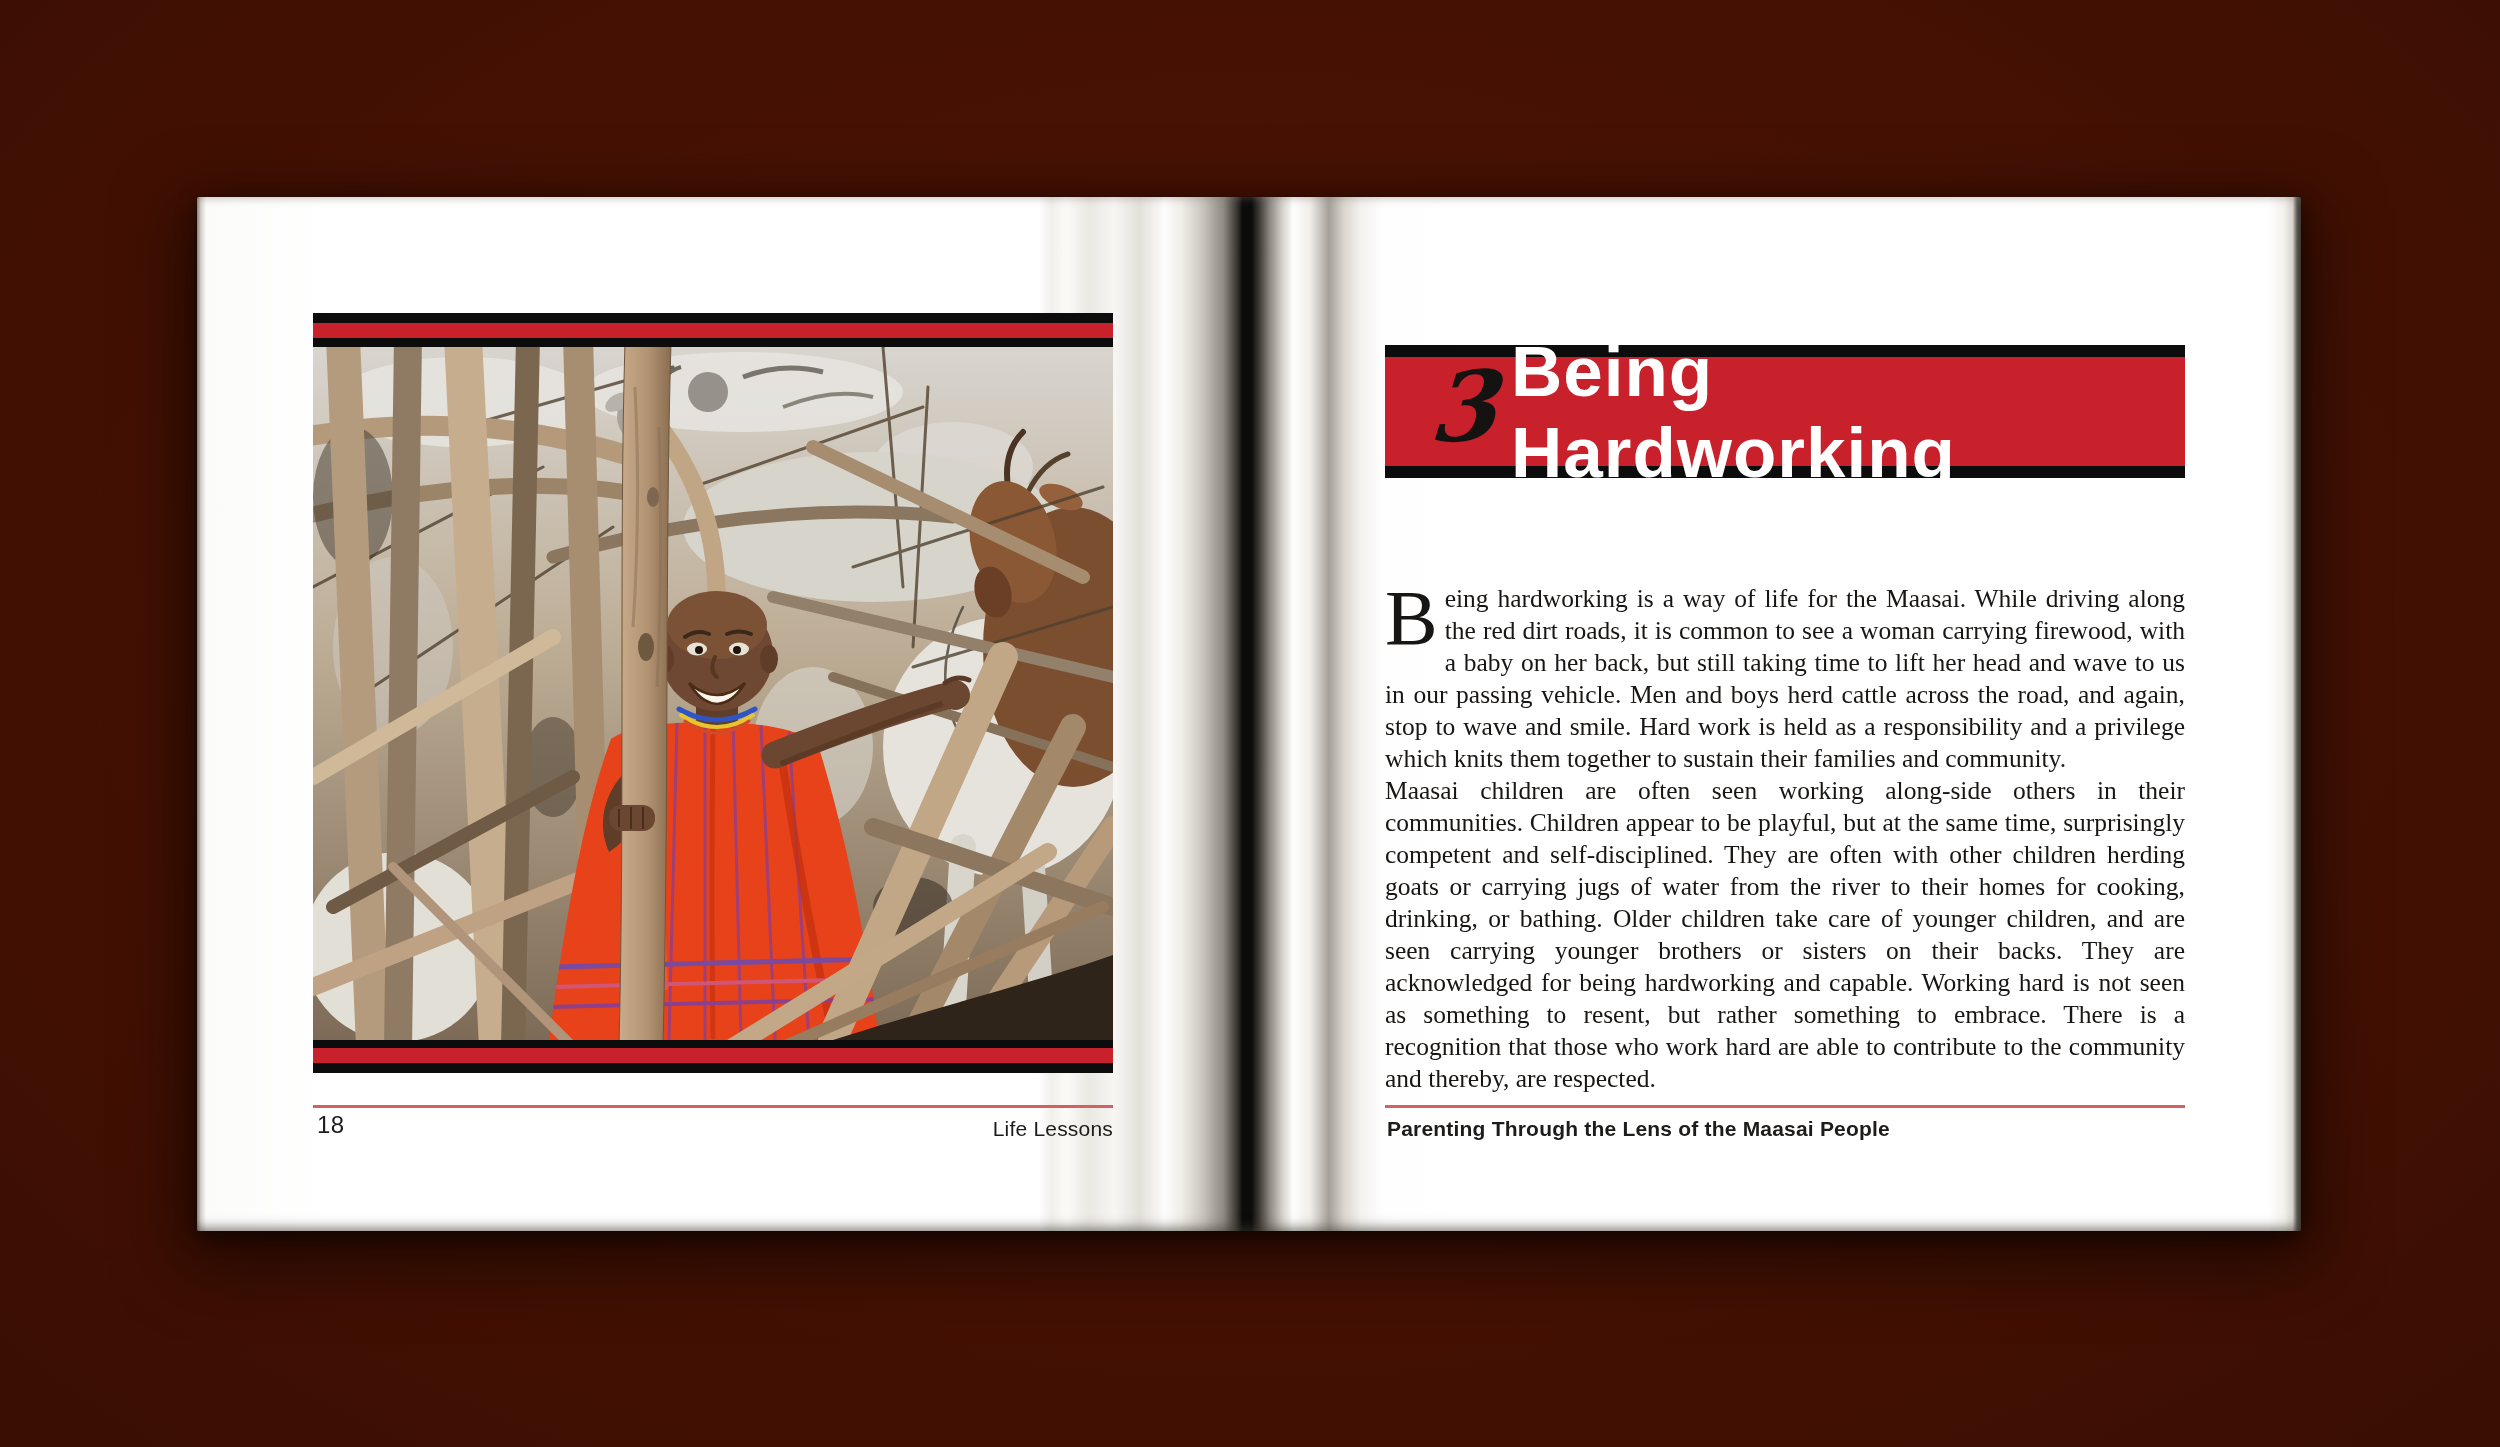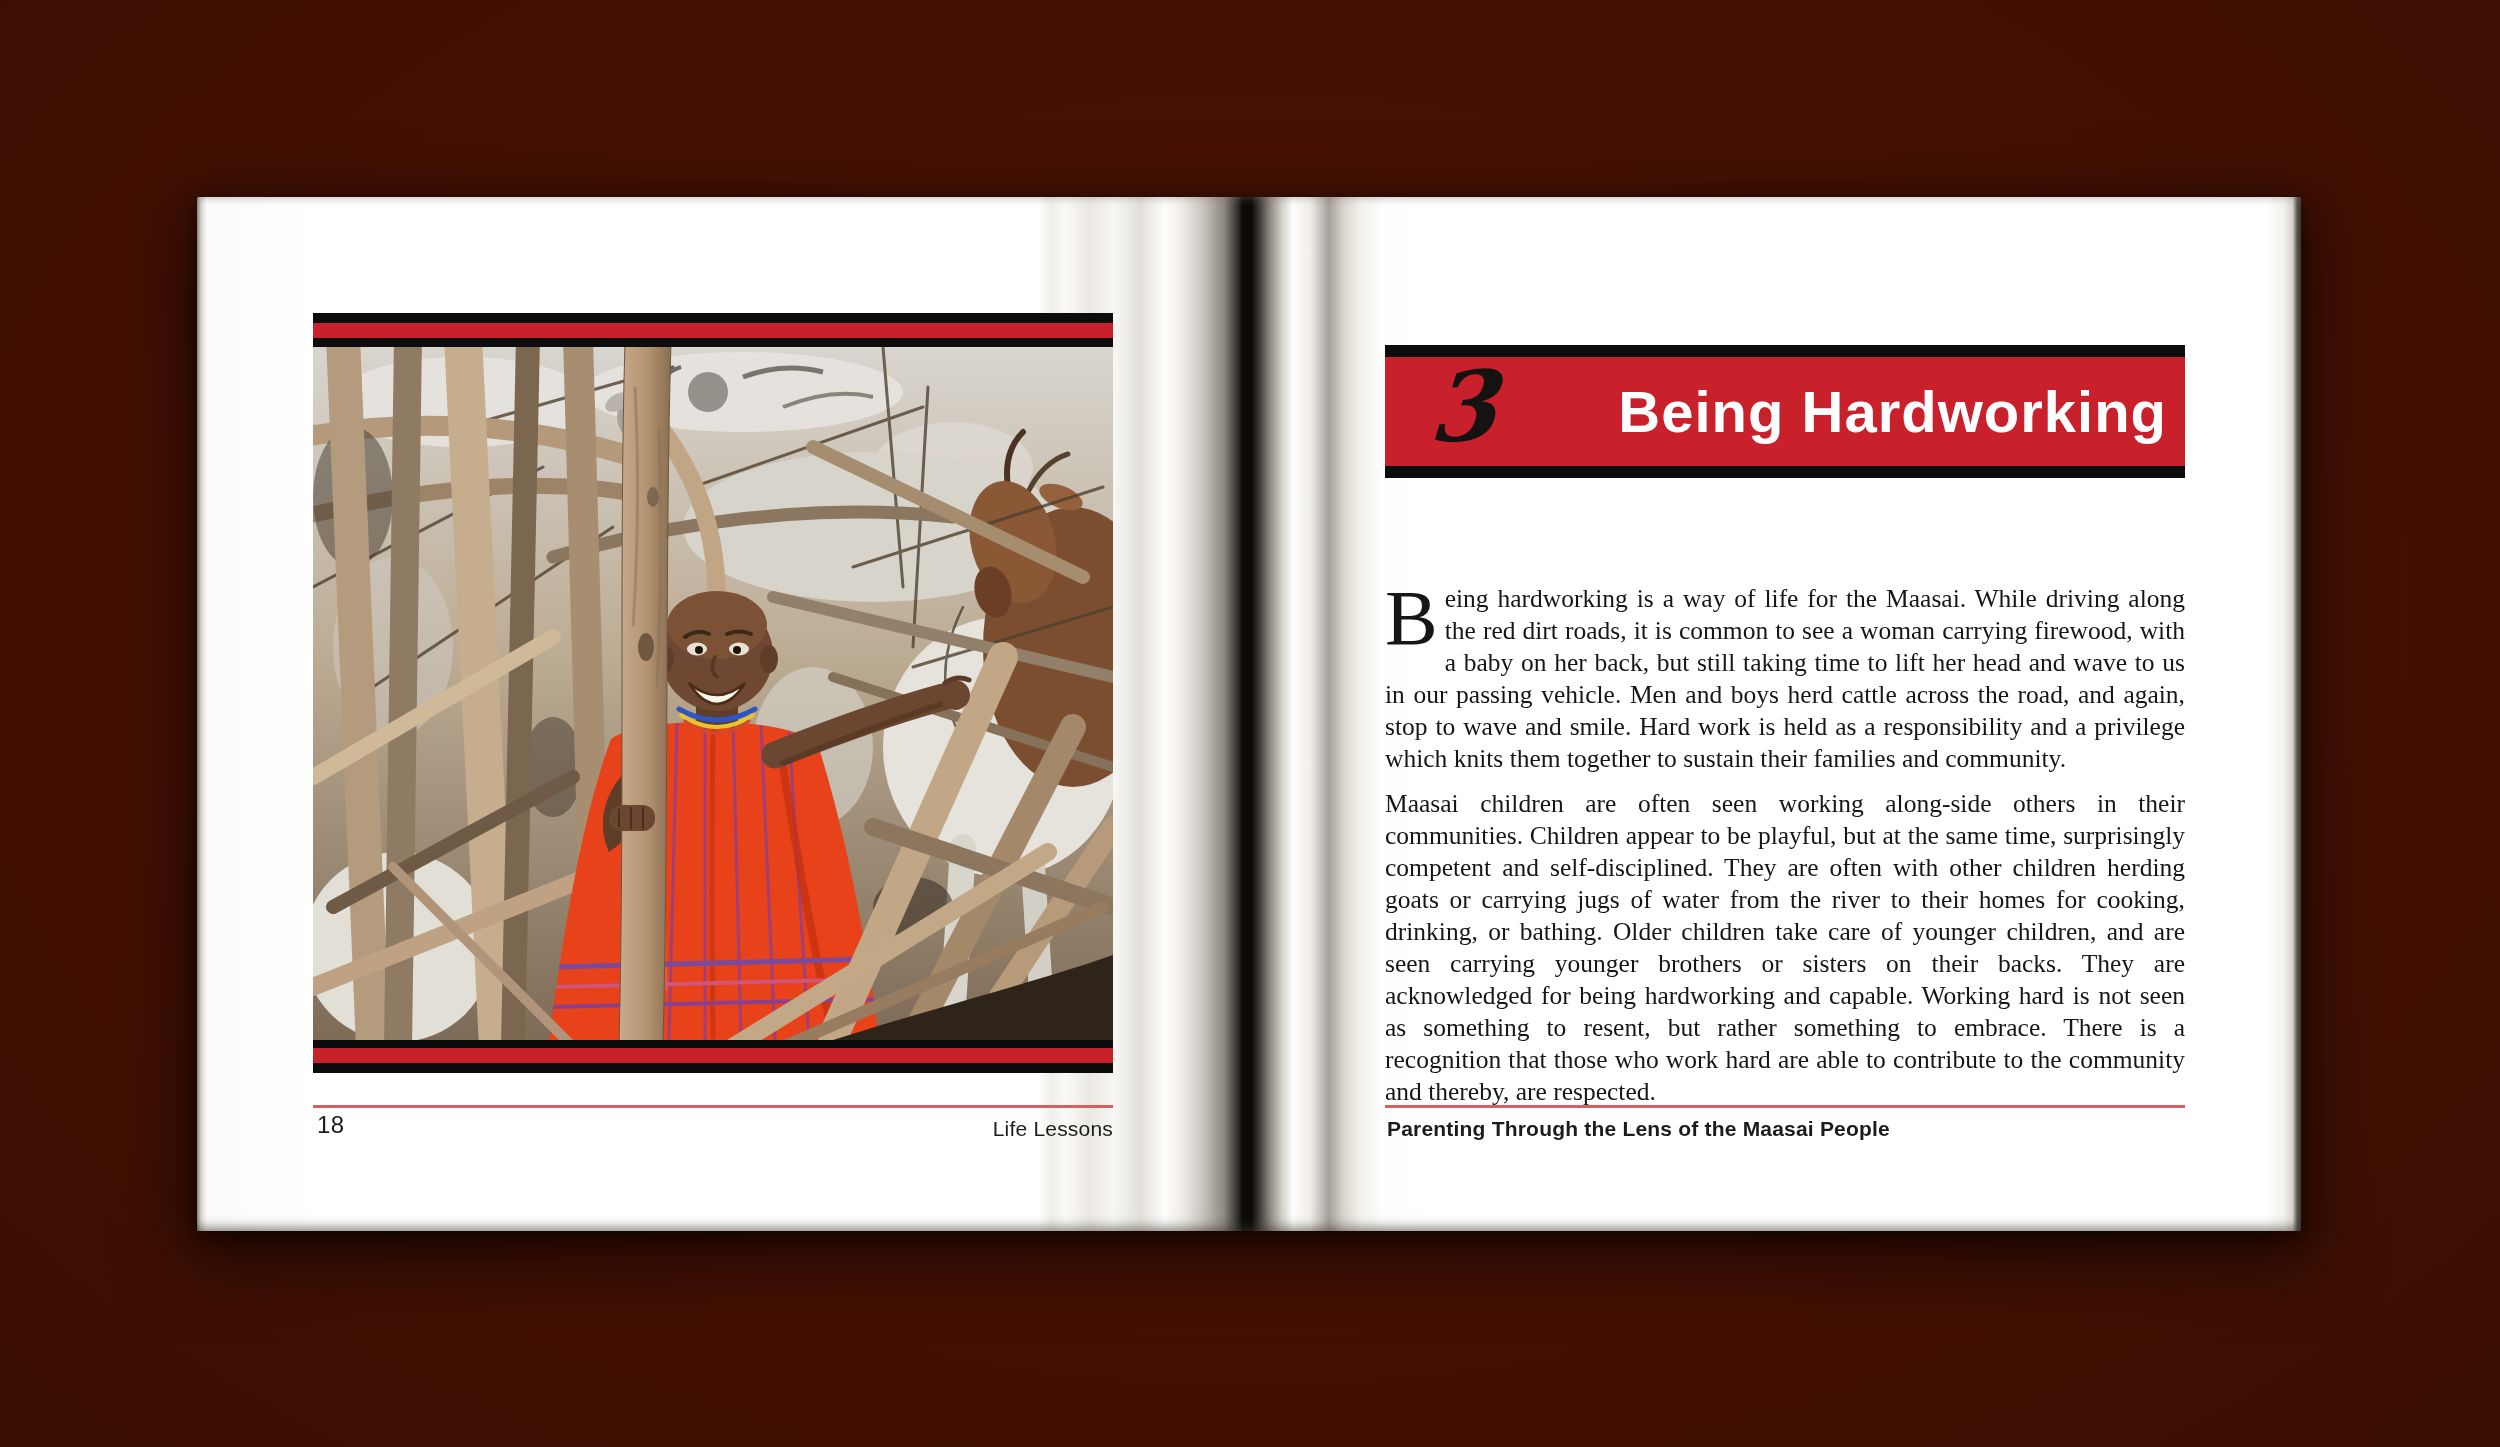--- a/index.html
+++ b/index.html
@@ -52,31 +52,31 @@
     box-sizing:border-box;border-top:12px solid #0d0c0c;border-bottom:12px solid #0d0c0c;
     background:#c9212b;display:flex;align-items:center;
   }
   .chapter-num{
     margin-left:46px;width:80px;text-align:center;
     font-family:"DejaVu Serif", serif;font-style:italic;font-weight:bold;
     font-size:96px;line-height:96px;color:#141312;
     transform:skewX(-10deg) rotate(-4deg);padding-bottom:10px;
   }
   .chapter-title{
-    flex:1;text-align:right;padding-right:18px;
+    flex:1;text-align:left;padding-right:18px;
     font-family:"Liberation Sans", sans-serif;font-weight:700;
-    font-size:58px;color:#ffffff;letter-spacing:1px;
+    font-size:71px;color:#ffffff;letter-spacing:1px;
   }
   .bodycopy{
     position:absolute;left:1188px;top:386px;width:800px;
     font-family:"Liberation Serif", serif;font-size:25.5px;line-height:32px;
     color:#181614;text-align:justify;
   }
   .bodycopy p{margin:0;}
-  .bodycopy p + p{margin-top:13px;}
+  .bodycopy p + p{}
   .dropcap{
     float:left;font-size:79px;line-height:63px;padding:3px 7px 0 0;
     font-family:"Liberation Serif", serif;color:#181614;
   }
 </style>
 </head>
 <body>
 
 <div class="stage">
   <div class="book">

